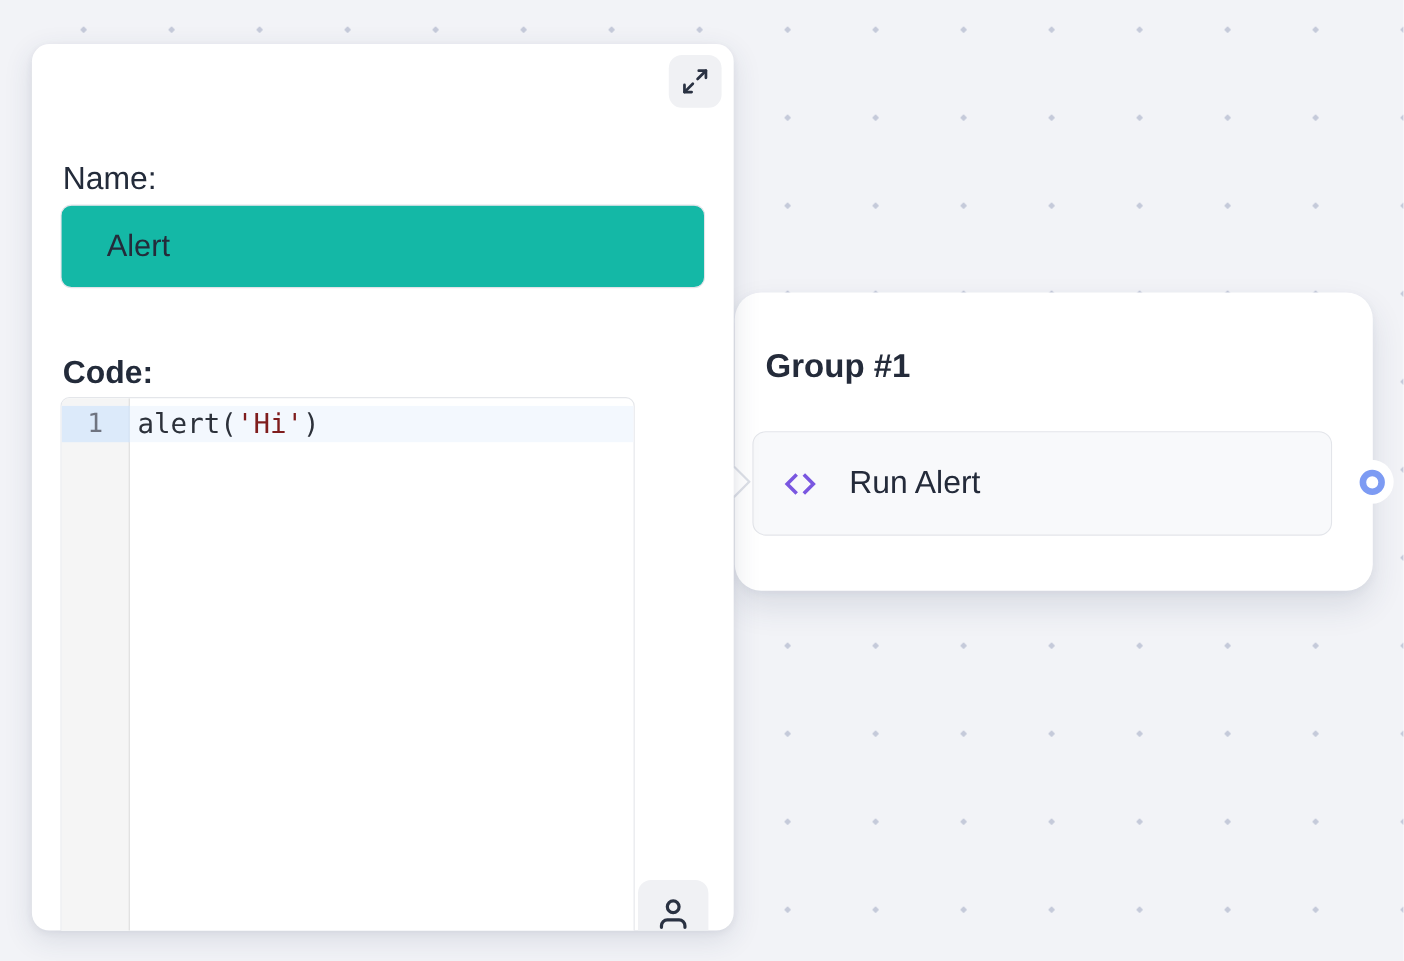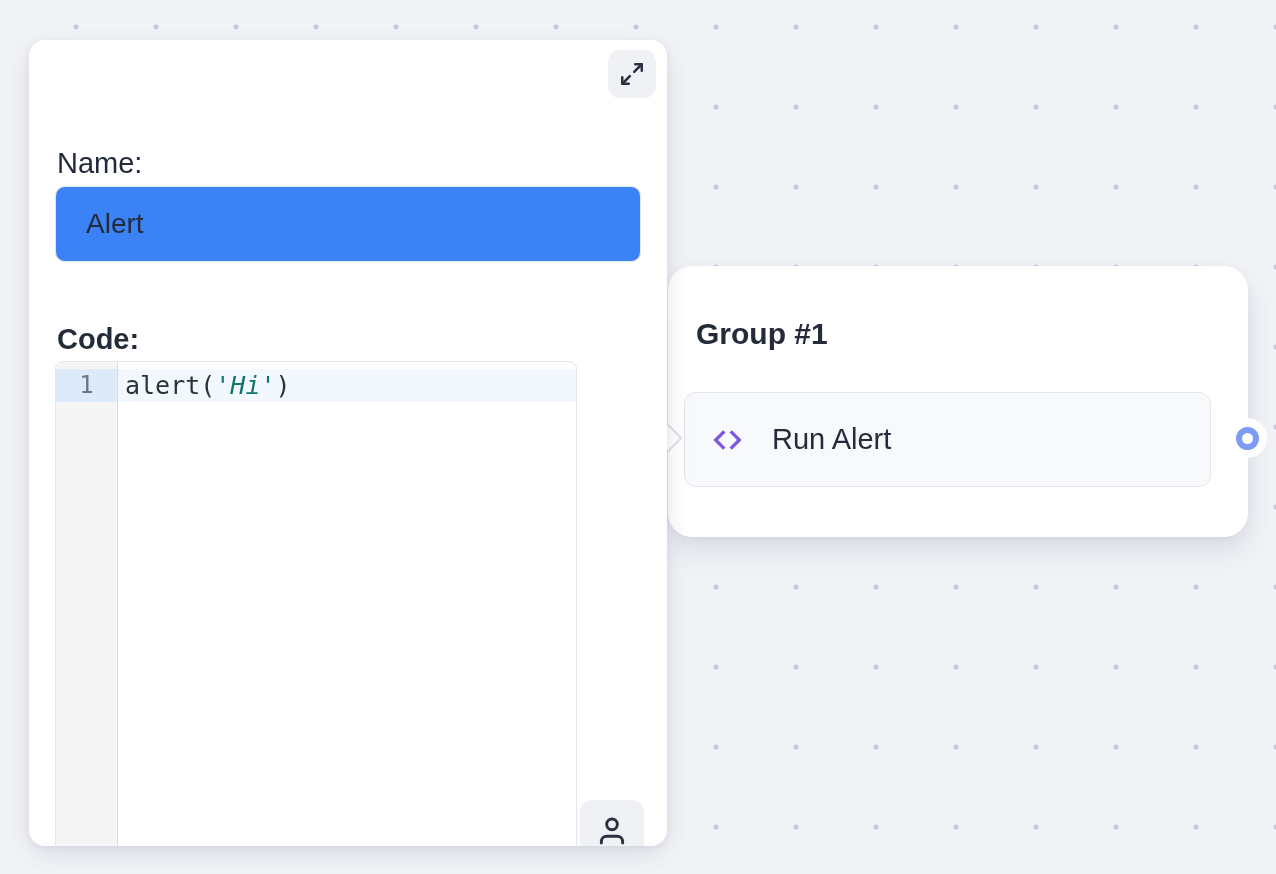--- a/index.html
+++ b/index.html
@@ -62,22 +62,22 @@
   .user-btn   { left:551px; top:760px; width:64px; height:64px;
                 align-items:flex-start; padding-top:15px; }
 
   .field-label { position:absolute; left:28px; font-size:29px;
                  color:#232b3a; line-height:42px;margin-top:16px; }
   .label-name { top:86px; }
   .label-code { top:262px;font-weight:bold; }
 
   .name-input {
     position:absolute; left:26px; top:146px; width:586px; height:76px;
-    border:1px solid #e2e4e9; border-radius:10px; background:#3b82f6;
-    font-family:inherit; font-size:28px; color:#242b3a; padding-left:30px;
+    border:1px solid #e2e4e9; border-radius:10px; background:#14b8a6;
+    font-family:inherit; font-size:28px; color:#242b3a; padding-left:41px;
     outline:none;
   }
 
   
   .code-editor {
     position:absolute; left:26px; top:321px; width:522px; height:540px;
     background:#ffffff; border:1px solid #e4e6ea;
     border-radius:8px 8px 0 0; overflow:hidden;
     font-family:"DejaVu Sans Mono","Liberation Mono",monospace;
   }
@@ -87,21 +87,21 @@
   }
   .ed-row { position:relative; display:flex; height:33px; margin-top:7px; }
   .gutter-cell {
     width:62px; background:#dceafa; border-right:1px solid #cfdff0;
     text-align:center; font-size:24px; line-height:33px; color:#6f7480;
   }
   .code-cell {
     flex:1; background:#f3f8fe; padding-left:7px;
     font-size:25px; line-height:33px; white-space:pre; color:#2c313a;
   }
-  .tok-string { color:#0f766e;font-style:italic; }
+  .tok-string { color:#7f1d1d; }
 
   svg { display:block; }
 </style>
 </head>
 <body>
 
 <div class="canvas">
 
   <div class="group-card">
     <div class="group-title">Group #1</div>

